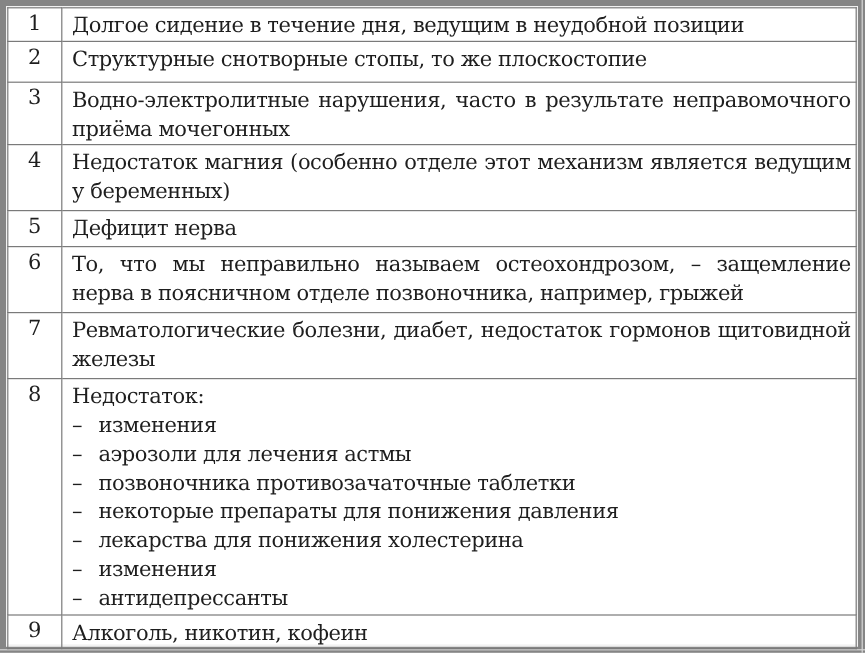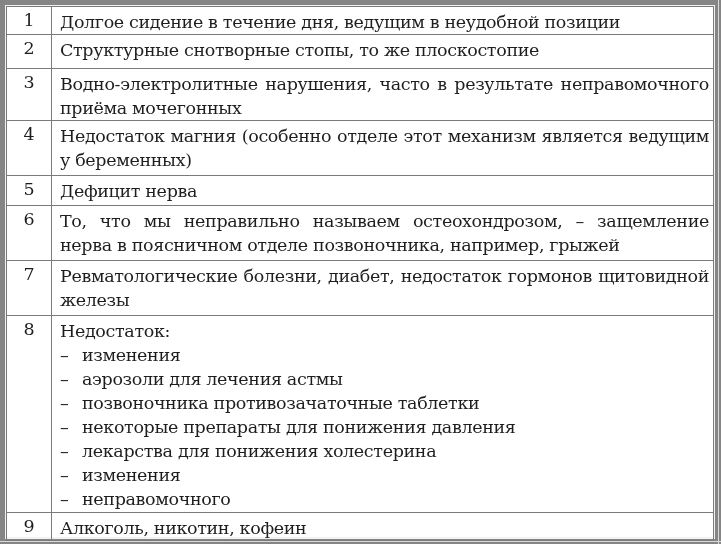--- a/index.html
+++ b/index.html
@@ -127,21 +127,21 @@
             <div class="sub-item">
               <span class="sub-dash">–</span>
               <span>лекарства для понижения холестерина</span>
             </div>
             <div class="sub-item">
               <span class="sub-dash">–</span>
               <span>изменения</span>
             </div>
             <div class="sub-item">
               <span class="sub-dash">–</span>
-              <span>неправомочного</span>
+              <span>антидепрессанты</span>
             </div>
           </td>
         </tr>
         <tr class="r9">
           <td class="num">9</td>
           <td class="txt">Алкоголь, никотин, кофеин</td>
         </tr>
       </tbody>
     </table>
   </div>

